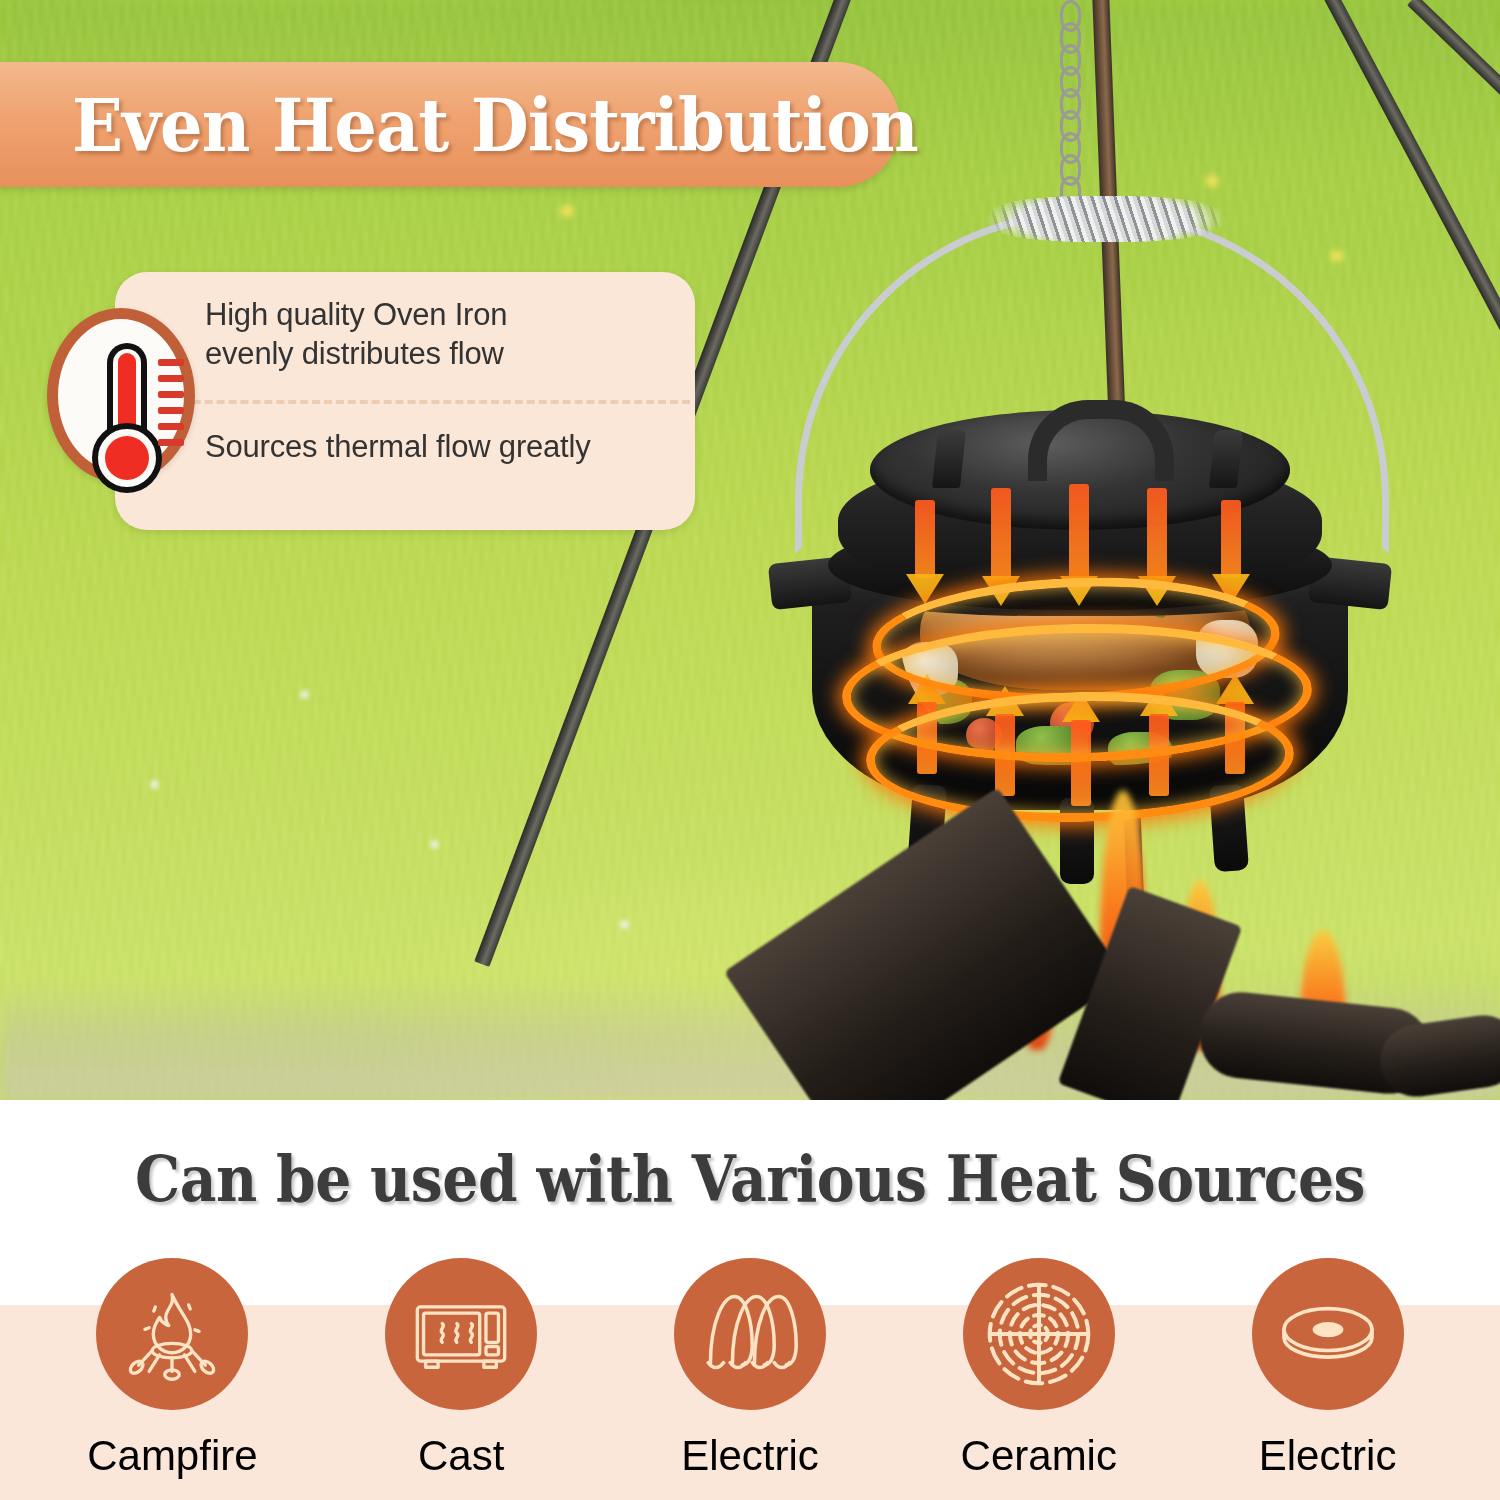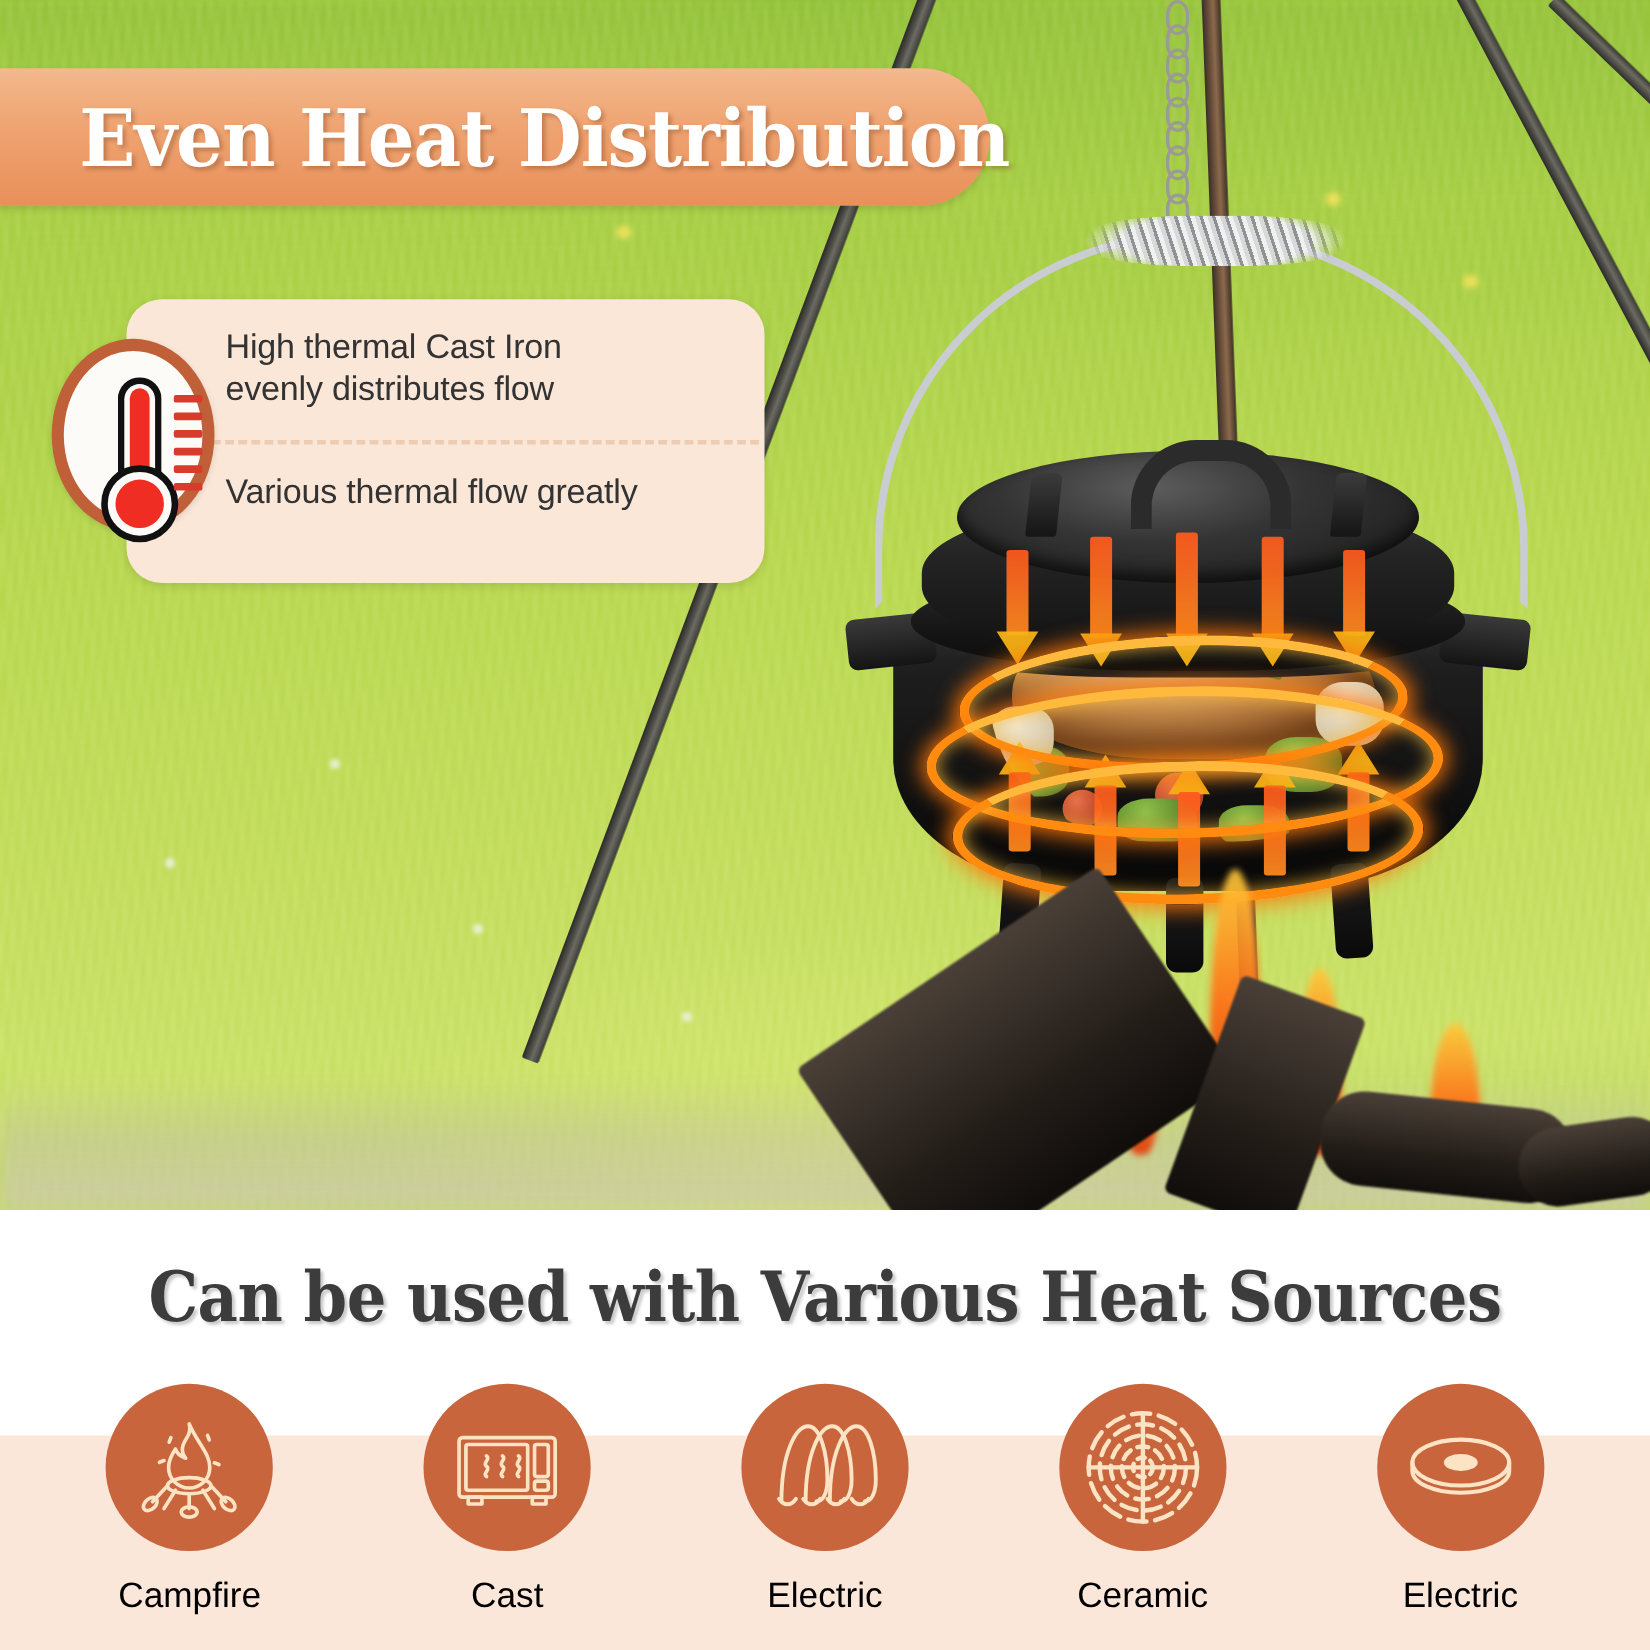--- a/index.html
+++ b/index.html
@@ -160,21 +160,21 @@
   .pinkband{position:absolute;left:0;top:1305px;width:1500px;height:195px;background:#fbe6da;}
   .sources-title{position:absolute;left:0;top:1142px;width:1500px;text-align:center;
      font-family:"DejaVu Serif",serif;font-weight:700;font-size:63px;color:#3c3c3c;
      letter-spacing:-.5px;text-shadow:3px 3px 3px rgba(0,0,0,.22);
      transform:scaleX(.9);}
   .sources{position:absolute;left:0;top:1258px;width:1500px;height:240px;
      display:flex;justify-content:space-around;align-items:flex-start;padding:0 28px;box-sizing:border-box;}
   .source{width:190px;display:flex;flex-direction:column;align-items:center;}
   .circ{width:152px;height:152px;border-radius:50%;background:#c8653c;
      display:flex;align-items:center;justify-content:center;}
-  .src-label{margin-top:22px;font-size:32px;color:#000;font-family:"Liberation Sans",sans-serif;}
+  .src-label{margin-top:22px;font-size:42px;color:#000;font-family:"Liberation Sans",sans-serif;}
 </style>
 </head>
 <body>
 
 <div class="page">
 
   <div class="photo">
     <div class="grass-blur-top"></div>
     <div class="grass-tex"></div>
     <div class="dirt"></div>
@@ -296,25 +296,25 @@
     <div class="log" style="left:1200px;top:1000px;width:230px;height:86px;transform:rotate(6deg);border-radius:40px"></div>
     <div class="log" style="left:1380px;top:1020px;width:140px;height:72px;transform:rotate(-8deg);border-radius:36px"></div>
   </div>
 
   <div class="banner"></div>
   <div class="banner-title">Even Heat Distribution</div>
 
   <div class="callout"></div>
   <div class="callout-line"></div>
   <div class="co-text co-text-1">
-    <div>High thermal Cast Iron</div>
+    <div>High quality Oven Iron</div>
     <div>evenly distributes flow</div>
   </div>
   <div class="co-text co-text-2">
-    <div>Various thermal flow greatly</div>
+    <div>Sources thermal flow greatly</div>
   </div>
 
   <div class="thermo">
     <div class="th-tube"></div>
     <div class="th-merc"></div>
     <div class="th-bulb"></div>
     <div class="th-merc-bulb"></div>
     <div class="th-tick" style="top:40px"></div>
     <div class="th-tick" style="top:56px"></div>
     <div class="th-tick" style="top:72px"></div>

